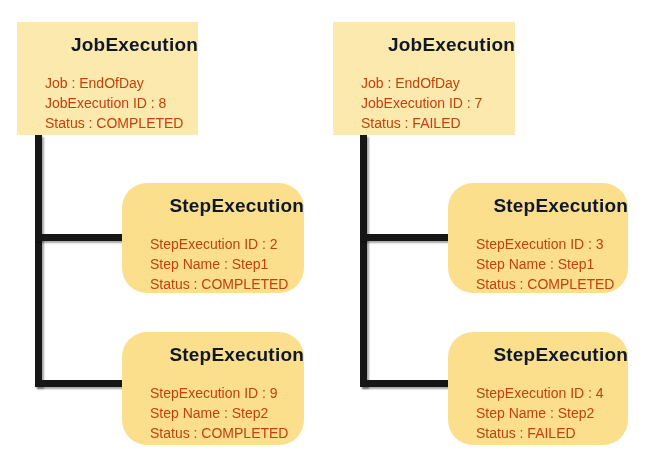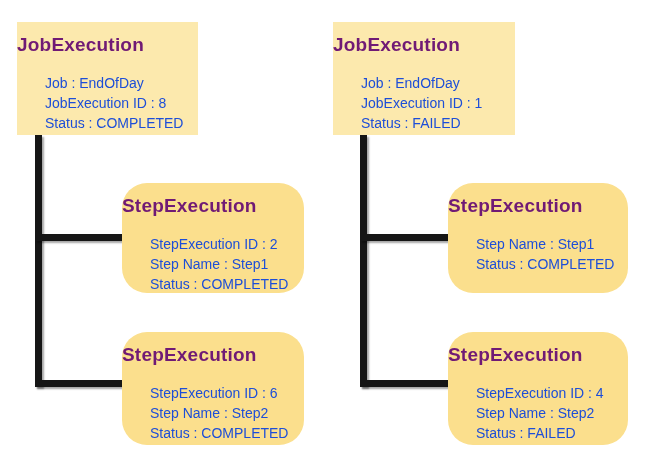--- a/index.html
+++ b/index.html
@@ -17,34 +17,34 @@
   }
   .node {
     position: absolute;
     z-index: 2;
     box-sizing: border-box;
   }
   .node.job  { background: #fce9ad; }
   .node.step { background: #fbdf8d; border-radius: 25px; }
   .node-title {
     padding-top: 11px;
-    text-align: left;
+    text-align: right;
     font-weight: bold;
     font-size: 19px;
     line-height: 24px;
-    color: #701a75;
+    color: #0f172a;
     letter-spacing: 0.2px;
   }
   .node-body {
     margin-top: 16px;
     padding-left: 28px;
     padding-right: 6px;
     font-size: 14px;
     line-height: 20px;
-    color: #1d4ed8;
+    color: #c2410c;
     white-space: nowrap;
   }
   .connector {
     position: absolute;
     z-index: 1;
     background: #161616;
     box-shadow: 2px 2px 2px rgba(0,0,0,0.35);
   }
   
   #node-job1  { left: 17px;  top: 22px;  width: 181px; height: 113px; }
@@ -79,46 +79,47 @@
       <div class="node-line">Job : EndOfDay</div>
       <div class="node-line">JobExecution ID : 8</div>
       <div class="node-line">Status : COMPLETED</div>
     </div>
   </div>
 
   <div class="node job" id="node-job2">
     <div class="node-title">JobExecution</div>
     <div class="node-body">
       <div class="node-line">Job : EndOfDay</div>
-      <div class="node-line">JobExecution ID : 1</div>
+      <div class="node-line">JobExecution ID : 7</div>
       <div class="node-line">Status : FAILED</div>
     </div>
   </div>
 
   <div class="node step" id="node-step1">
     <div class="node-title">StepExecution</div>
     <div class="node-body">
       <div class="node-line">StepExecution ID : 2</div>
       <div class="node-line">Step Name : Step1</div>
       <div class="node-line">Status : COMPLETED</div>
     </div>
   </div>
 
   <div class="node step" id="node-step2">
     <div class="node-title">StepExecution</div>
     <div class="node-body">
-      <div class="node-line">StepExecution ID : 6</div>
+      <div class="node-line">StepExecution ID : 9</div>
       <div class="node-line">Step Name : Step2</div>
       <div class="node-line">Status : COMPLETED</div>
     </div>
   </div>
 
   <div class="node step" id="node-step3">
     <div class="node-title">StepExecution</div>
     <div class="node-body">
+      <div class="node-line">StepExecution ID : 3</div>
       <div class="node-line">Step Name : Step1</div>
       <div class="node-line">Status : COMPLETED</div>
     </div>
   </div>
 
   <div class="node step" id="node-step4">
     <div class="node-title">StepExecution</div>
     <div class="node-body">
       <div class="node-line">StepExecution ID : 4</div>
       <div class="node-line">Step Name : Step2</div>

